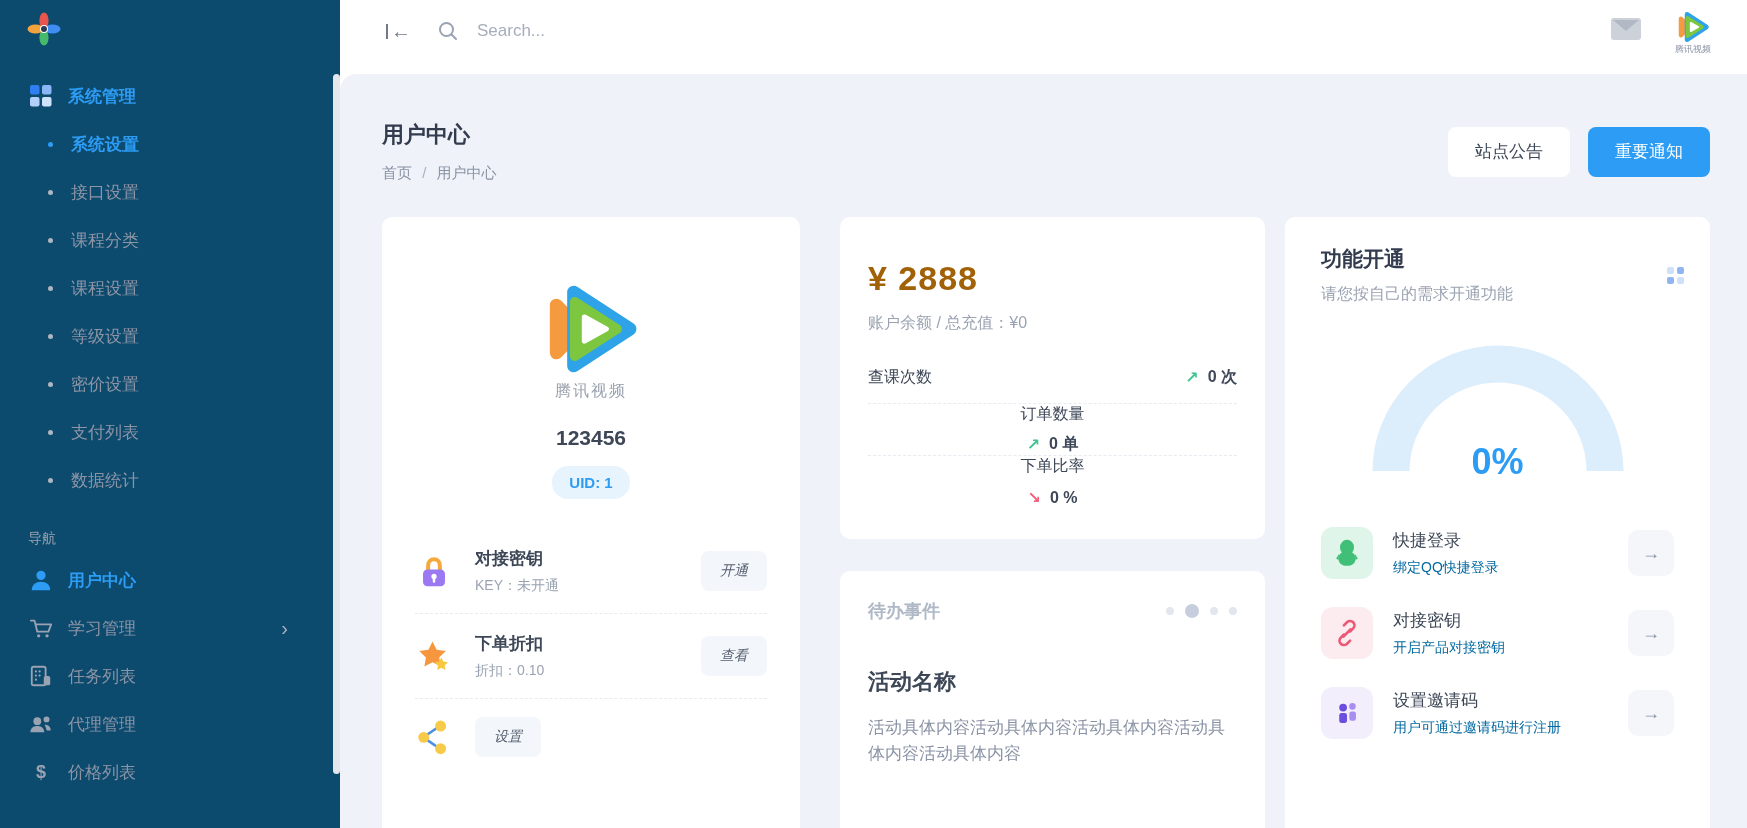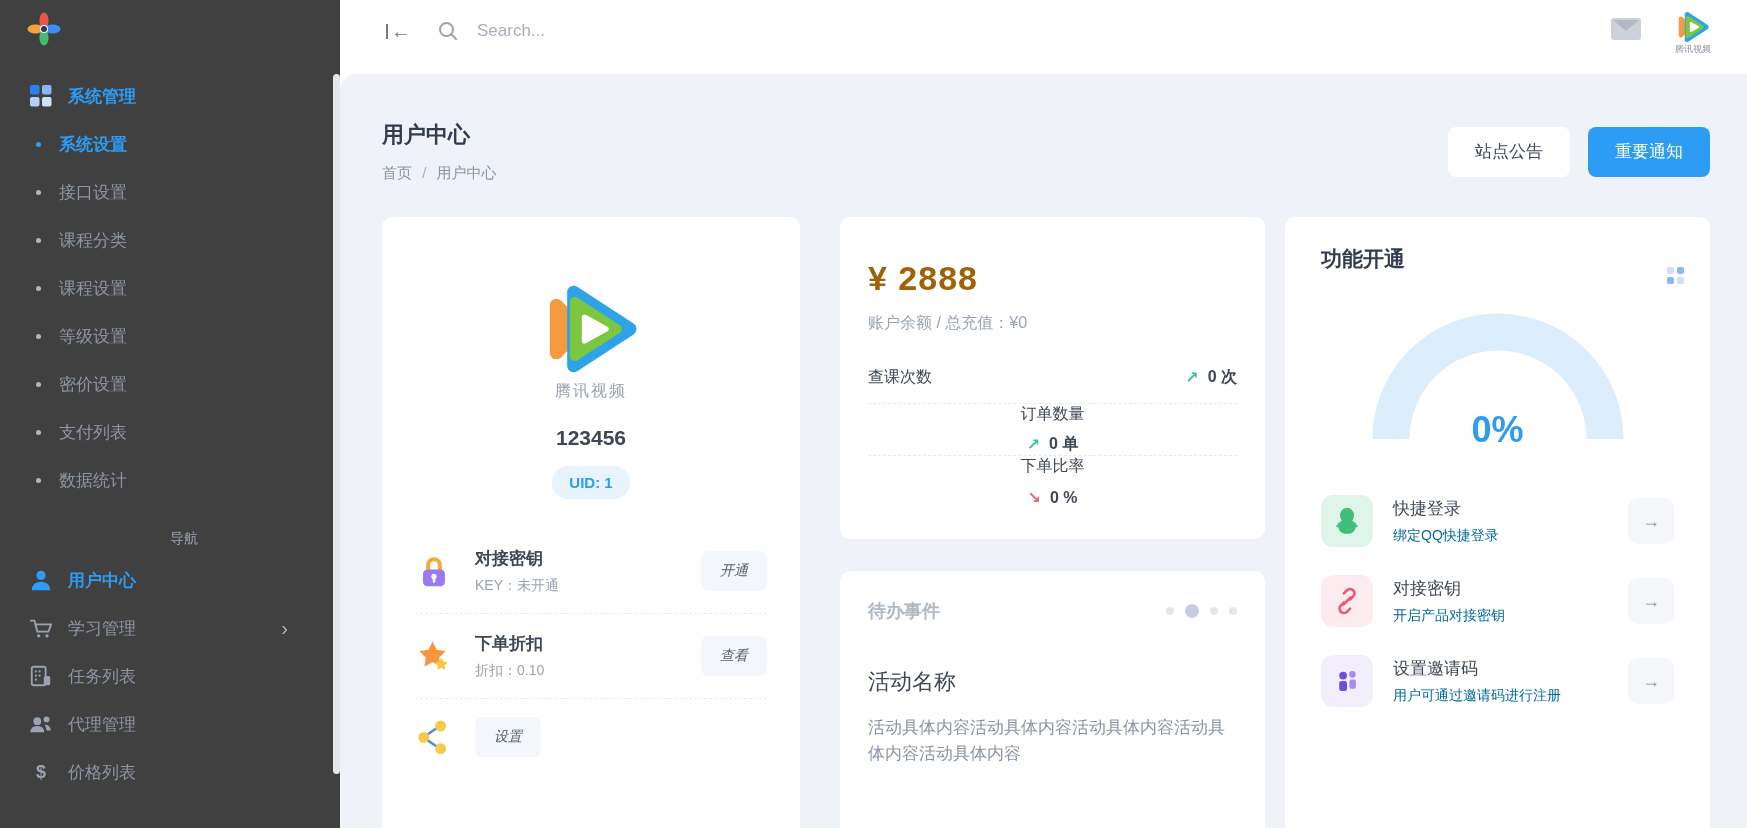--- a/index.html
+++ b/index.html
@@ -1,29 +1,29 @@
 <!DOCTYPE html>
 <html><head>
 <meta charset="utf-8">
 <style>
   html,body{margin:0;padding:0;overflow:hidden;}
   body{width:1747px;height:828px;font-family:"Liberation Sans","DejaVu Sans",sans-serif;background:#eff3f9;}
   .app{display:flex;width:1747px;height:828px;position:relative;background:#fff;}
   
-  .sidebar{width:340px;flex-shrink:0;background:#404040;box-sizing:border-box;}
+  .sidebar{width:340px;flex-shrink:0;background:#0c4a6e;box-sizing:border-box;}
   .logo-area{height:62px;display:flex;align-items:center;padding-left:26px;}
   .side-menu{padding-top:10px;}
   .menu-item{height:48px;display:flex;align-items:center;padding:0 52px 0 28px;color:#8d95a5;font-size:17px;cursor:pointer;}
   .menu-item .mi-icon{width:26px;height:26px;margin-right:14px;display:flex;align-items:center;justify-content:center;}
   .menu-item.group-head{color:#2d9cf4;font-weight:bold;}
-  .sub-item{height:48px;display:flex;align-items:center;padding-left:36px;color:#8d95a5;font-size:17px;cursor:pointer;}
+  .sub-item{height:48px;display:flex;align-items:center;padding-left:48px;color:#8d95a5;font-size:17px;cursor:pointer;}
   .sub-item .bullet{width:5px;height:5px;border-radius:50%;background:#aeb6c2;margin-right:18px;}
   .sub-item.active{color:#2d9cf4;font-weight:bold;}
   .sub-item.active .bullet{background:#2d9cf4;}
-  .section-label{padding:26px 0 8px 28px;color:#98a1b0;font-size:14px;text-align:center;}
+  .section-label{padding:26px 0 8px 28px;color:#98a1b0;font-size:14px;}
   .nav-item{height:48px;display:flex;align-items:center;padding:0 52px 0 28px;color:#8d95a5;font-size:17px;cursor:pointer;}
   .nav-item .mi-icon{width:26px;height:26px;margin-right:14px;display:flex;align-items:center;justify-content:center;}
   .nav-item.active{color:#2d9cf4;font-weight:bold;}
   .nav-item .spacer{flex:1;}
   .chev{color:#aab2bf;font-size:20px;line-height:1;}
   .price-glyph{font-size:18px;color:#9aa3b2;font-weight:bold;}
   .scroll-thumb{position:absolute;left:333px;top:74px;width:7px;height:700px;background:#e4e7ec;border-radius:4px;z-index:6;}
   
   .main{flex:1;display:flex;flex-direction:column;min-width:0;background:#fff;}
   .topbar{height:62px;display:flex;align-items:center;padding:0 36px 0 46px;background:#fff;flex-shrink:0;}
@@ -75,21 +75,21 @@
   .trend{font-weight:bold;font-size:16px;}
   .trend.up{color:#3ec690;}
   .trend.down{color:#ef617d;}
   
   .todo-card{width:425px;height:330px;margin-top:32px;padding:28px 28px 0;}
   .todo-head{display:flex;justify-content:space-between;align-items:center;}
   .todo-title{color:#aeb8c6;font-size:18px;font-weight:bold;}
   .dots{display:flex;align-items:center;gap:11px;}
   .dot{width:8px;height:8px;border-radius:50%;background:#e2e7ee;cursor:pointer;}
   .dot.active{width:14px;height:14px;background:#c6cede;}
-  .event-title{font-size:22px;font-weight:normal;color:#3d4757;margin-top:44px;}
+  .event-title{font-size:22px;font-weight:bold;color:#3d4757;margin-top:44px;}
   .event-body{font-size:17px;color:#8a93a5;line-height:1.55;margin-top:18px;}
   
   .features-card{width:425px;height:720px;padding:28px 36px 0;position:relative;}
   .fc-title{font-size:21px;font-weight:bold;color:#333c4e;}
   .fc-sub{font-size:16px;color:#9aa3b2;margin-top:11px;}
   .fc-grid-icon{position:absolute;top:50px;right:26px;width:17px;height:17px;}
   .fc-grid-icon i{position:absolute;width:7px;height:7px;border-radius:2px;}
   .fc-grid-icon .a{left:0;top:0;background:#cfe0fa;}
   .fc-grid-icon .b{right:0;top:0;background:#8fb6f2;}
   .fc-grid-icon .c{left:0;bottom:0;background:#8fb6f2;}
@@ -376,20 +376,21 @@
                 <span class="dot"></span>
               </span>
             </div>
             <div class="event-title">活动名称</div>
             <div class="event-body">活动具体内容活动具体内容活动具体内容活动具体内容活动具体内容</div>
           </div>
         </div>
 
         <div class="card features-card">
           <div class="fc-title">功能开通</div>
+          <div class="fc-sub">请您按自己的需求开通功能</div>
           <span class="fc-grid-icon">
             <i class="a"></i>
               <i class="b"></i>
               <i class="c"></i>
               <i class="d"></i>
           </span>
 
           <div class="gauge">
             <svg width="252" height="128" viewBox="0 0 252 128">
               <path d="M19 128 A107 107 0 0 1 233 128" fill="none" stroke="#dcedfb" stroke-width="37"></path>

